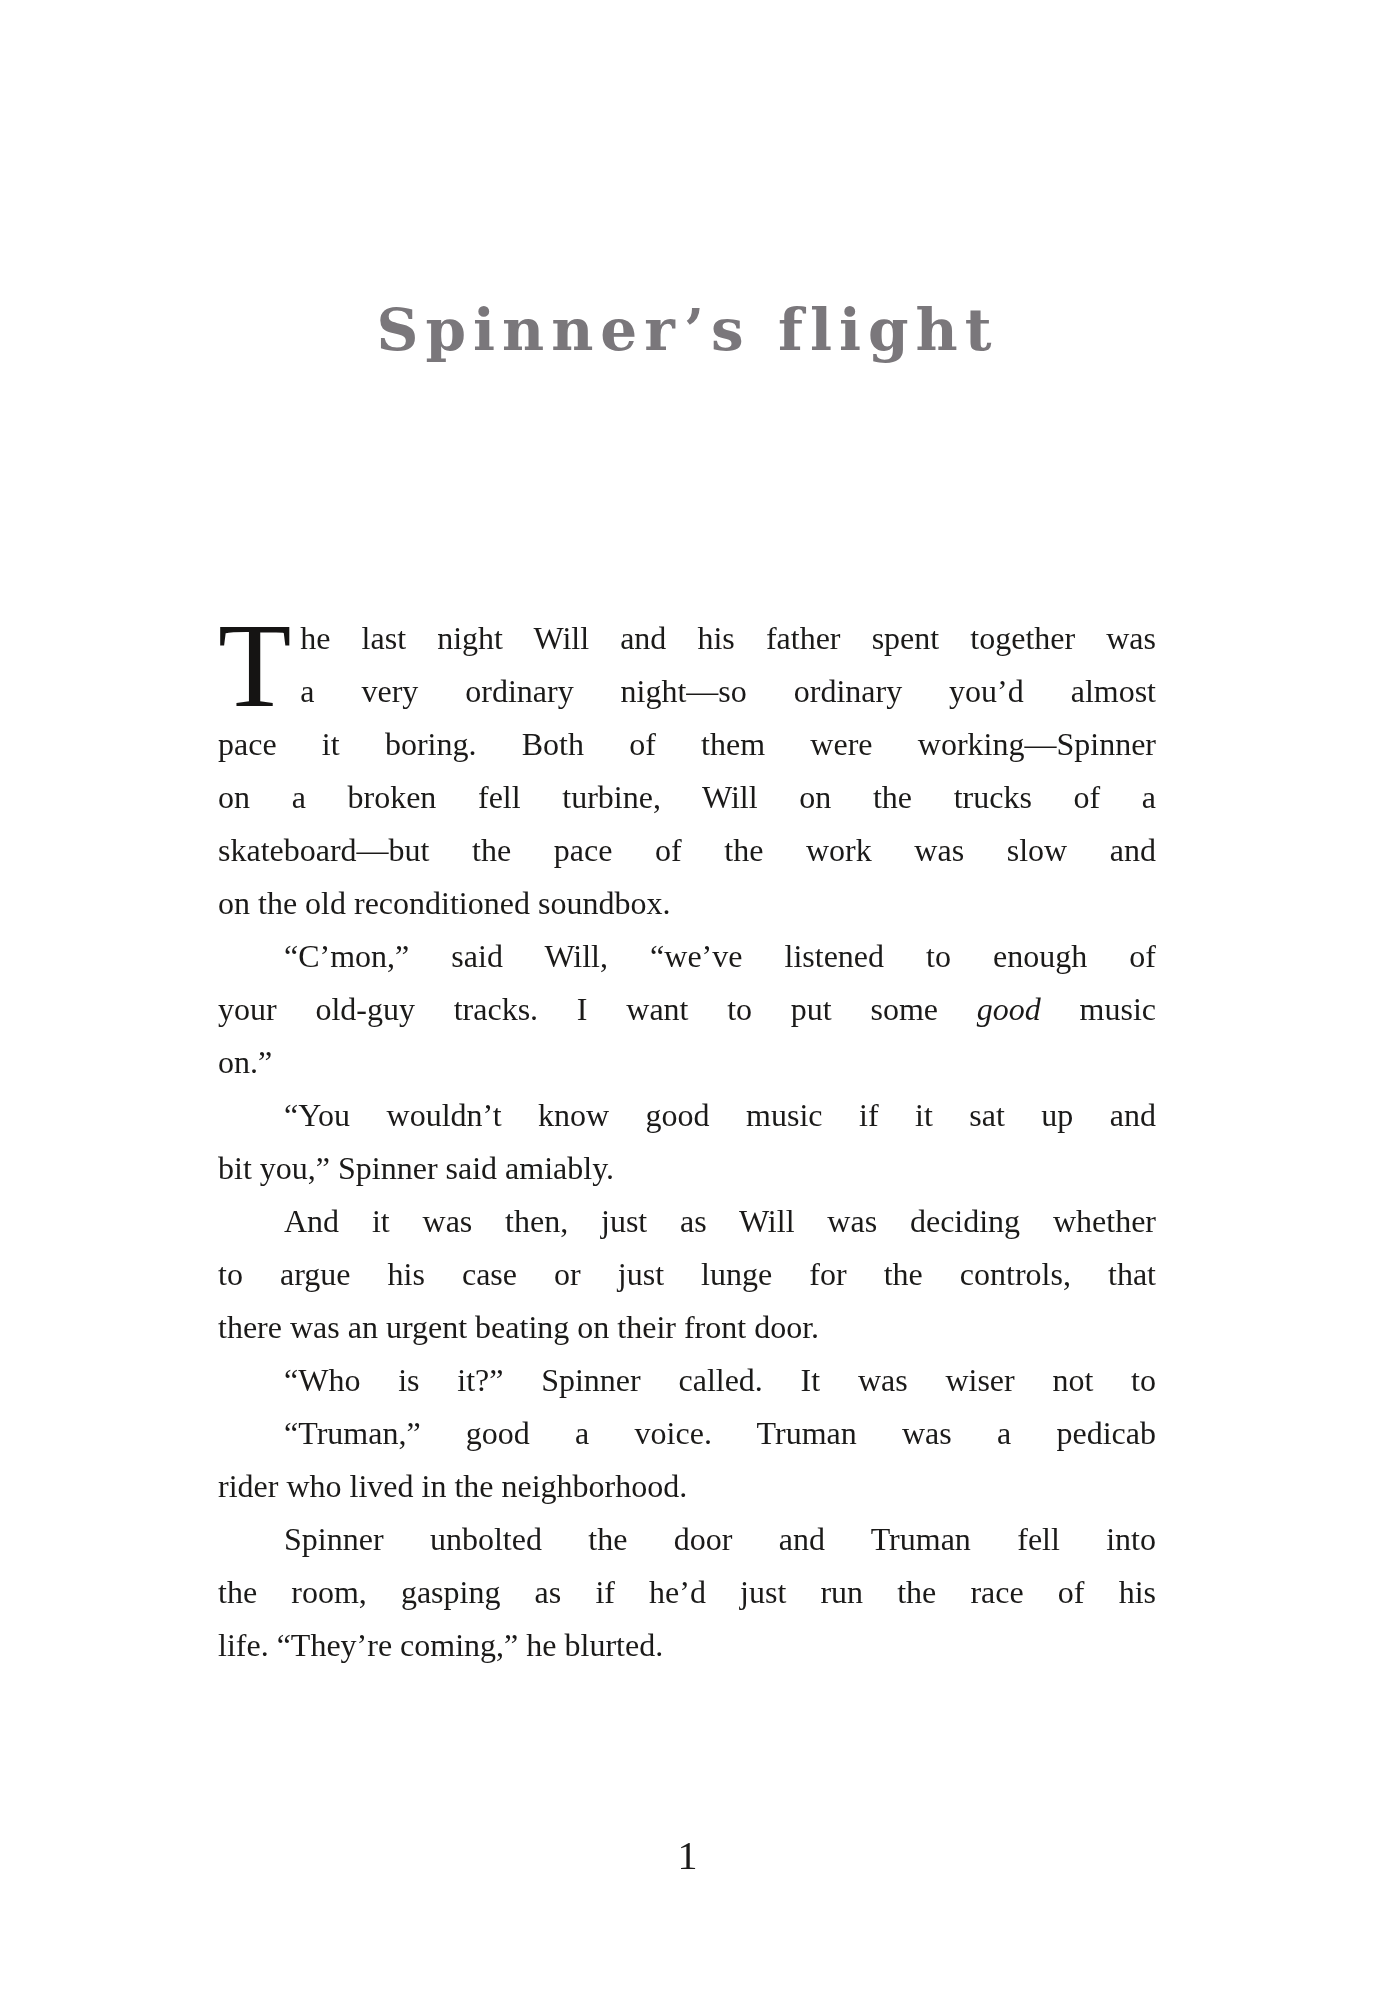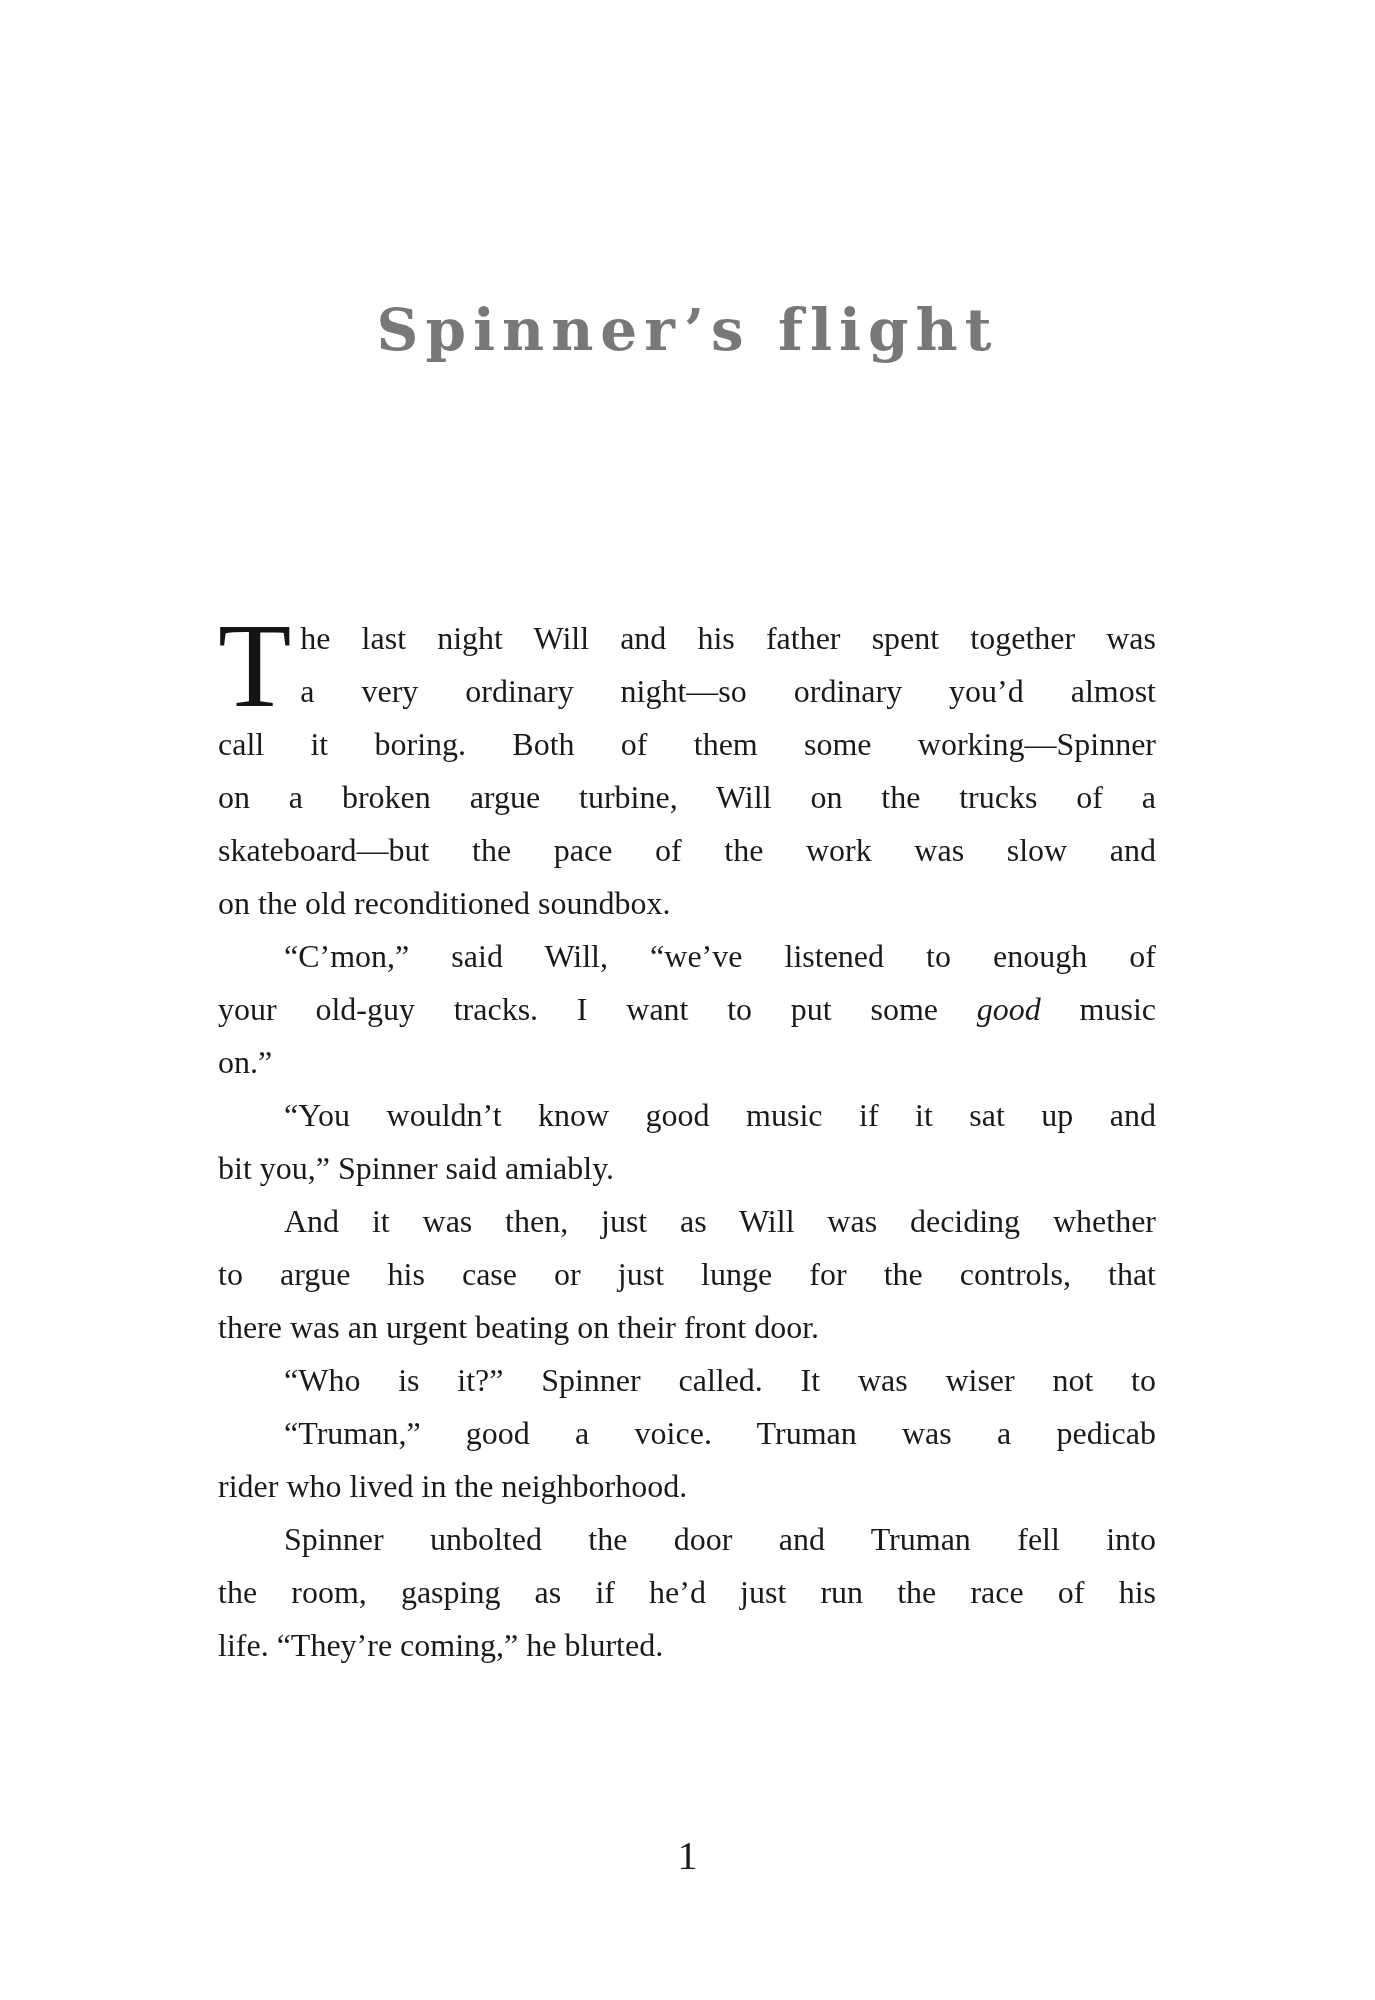--- a/index.html
+++ b/index.html
@@ -80,22 +80,22 @@
 <body>
 
 <div class="page">
   <div class="chapter-title">Spinner’s flight</div>
 
   <div class="text-block">
       <div class="para">
         <span class="drop-cap">T</span>
         <div class="line just"><span>he last night Will and his father spent together was</span></div>
         <div class="line just"><span>a very ordinary night—so ordinary you’d almost</span></div>
-        <div class="line just"><span>call it boring. Both of them some working—Spinner</span></div>
-        <div class="line just"><span>on a broken argue turbine, Will on the trucks of a</span></div>
+        <div class="line just"><span>pace it boring. Both of them were working—Spinner</span></div>
+        <div class="line just"><span>on a broken fell turbine, Will on the trucks of a</span></div>
         <div class="line just"><span>skateboard—but the pace of the work was slow and</span></div>
         <div class="line"><span>on the old reconditioned soundbox.</span></div>
       </div>
       <div class="para">
         <div class="line just ind"><span>“C’mon,” said Will, “we’ve listened to enough of</span></div>
         <div class="line just"><span>your old-guy tracks. I want to put some </span><span class="it">good</span><span> music</span></div>
         <div class="line"><span>on.”</span></div>
       </div>
       <div class="para">
         <div class="line just ind"><span>“You wouldn’t know good music if it sat up and</span></div>

